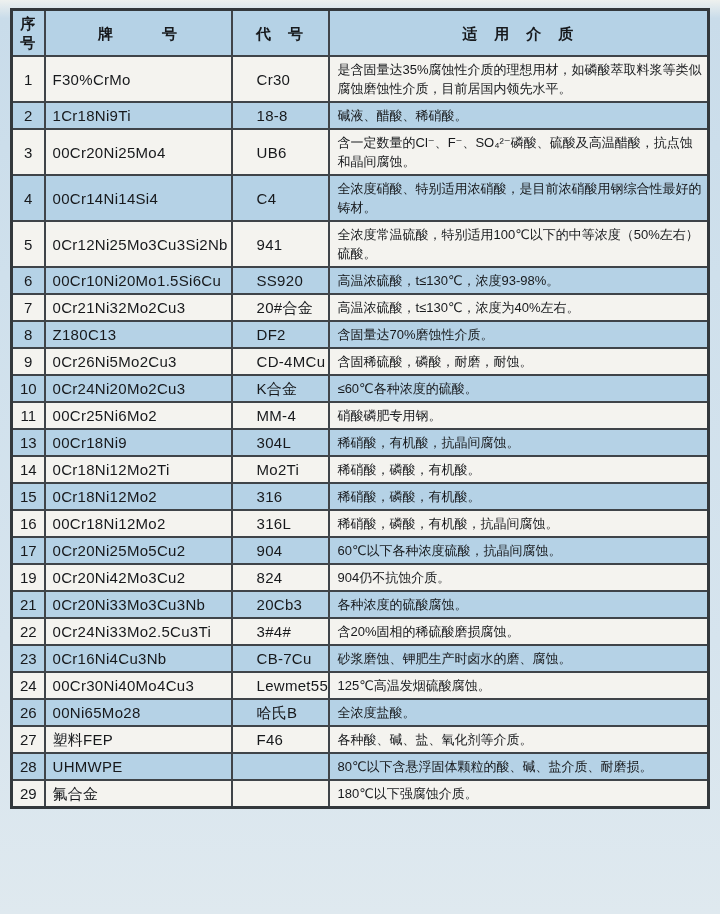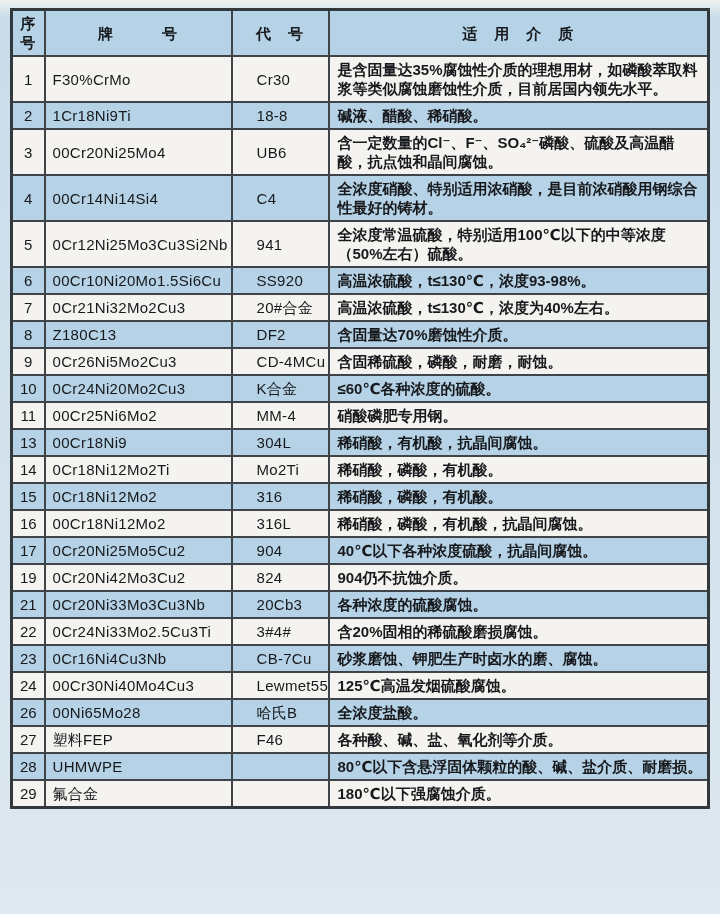--- a/index.html
+++ b/index.html
@@ -65,23 +65,23 @@
     letter-spacing: 0.3px;
     white-space: nowrap;
   }
   td.c-code {
     font-size: 15px;
     line-height: 19px;
     padding: 3px 2px 3px 24px;
     letter-spacing: 0.3px;
   }
   td.c-media {
-    font-size: 15px;
-    line-height: 19px;
-    font-weight: 700;
+    font-size: 13px;
+    line-height: 19px;
+    font-weight: 400;
     padding: 3px 4px 3px 8px;
   }
 </style>
 </head>
 <body style="background-color: rgb(210, 225, 236);">
 
 <div class="sheet">
   <table class="alloy">
     <colgroup>
       <col class="w-index">
@@ -201,21 +201,21 @@
     <td class="c-index">16</td>
     <td class="c-grade">00Cr18Ni12Mo2</td>
     <td class="c-code">316L</td>
     <td class="c-media">稀硝酸，磷酸，有机酸，抗晶间腐蚀。</td>
   </tr>
 
   <tr>
     <td class="c-index">17</td>
     <td class="c-grade">0Cr20Ni25Mo5Cu2</td>
     <td class="c-code">904</td>
-    <td class="c-media">40℃以下各种浓度硫酸，抗晶间腐蚀。</td>
+    <td class="c-media">60℃以下各种浓度硫酸，抗晶间腐蚀。</td>
   </tr>
 
 
   <tr>
     <td class="c-index">19</td>
     <td class="c-grade">0Cr20Ni42Mo3Cu2</td>
     <td class="c-code">824</td>
     <td class="c-media">904仍不抗蚀介质。</td>
   </tr>
 

